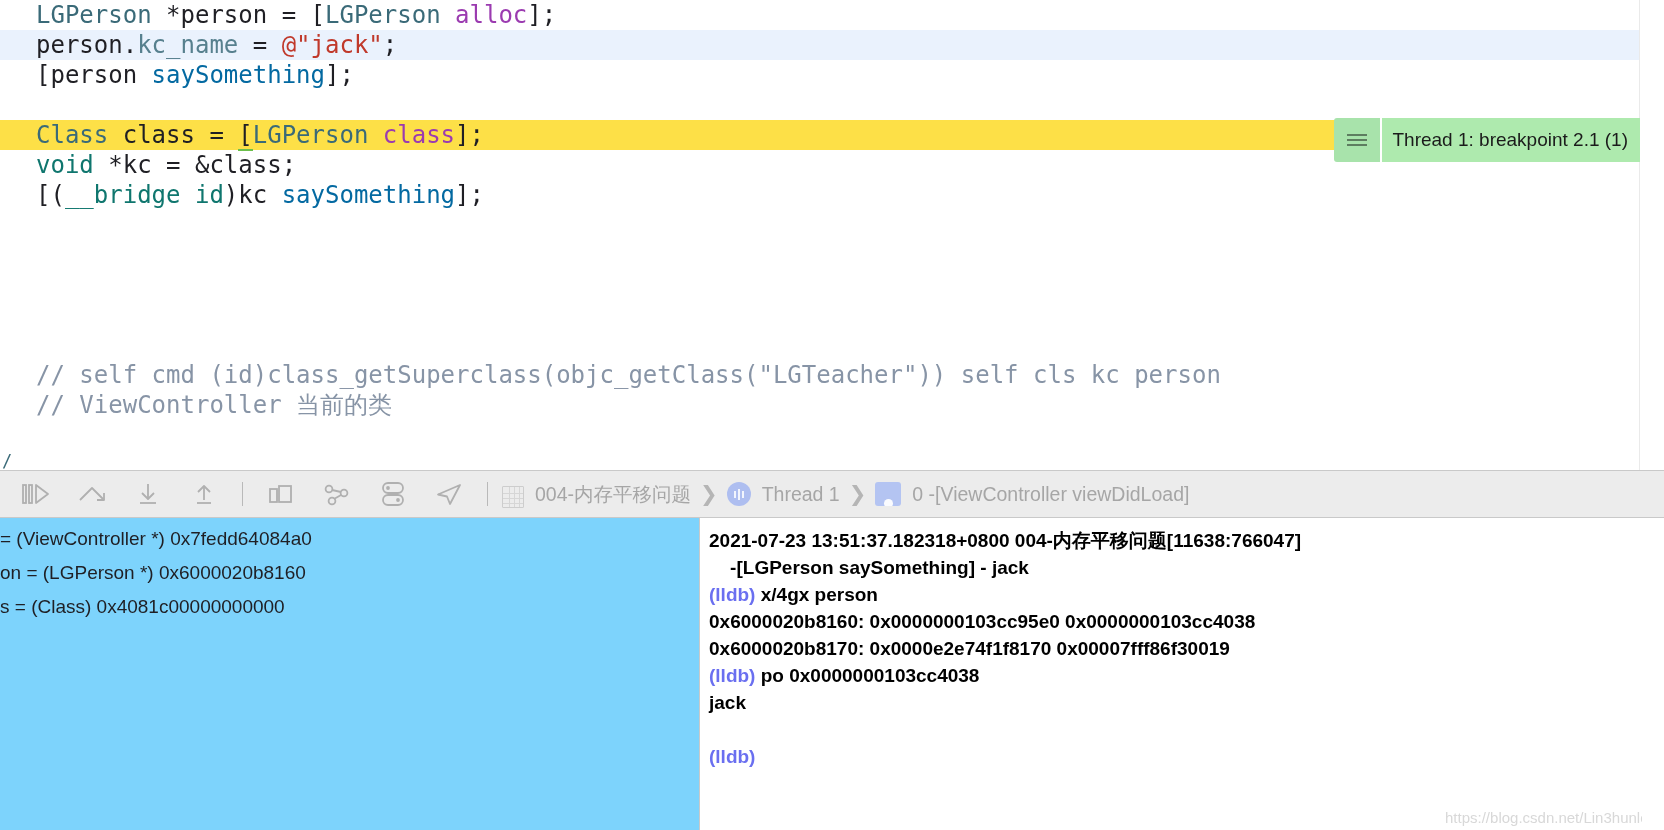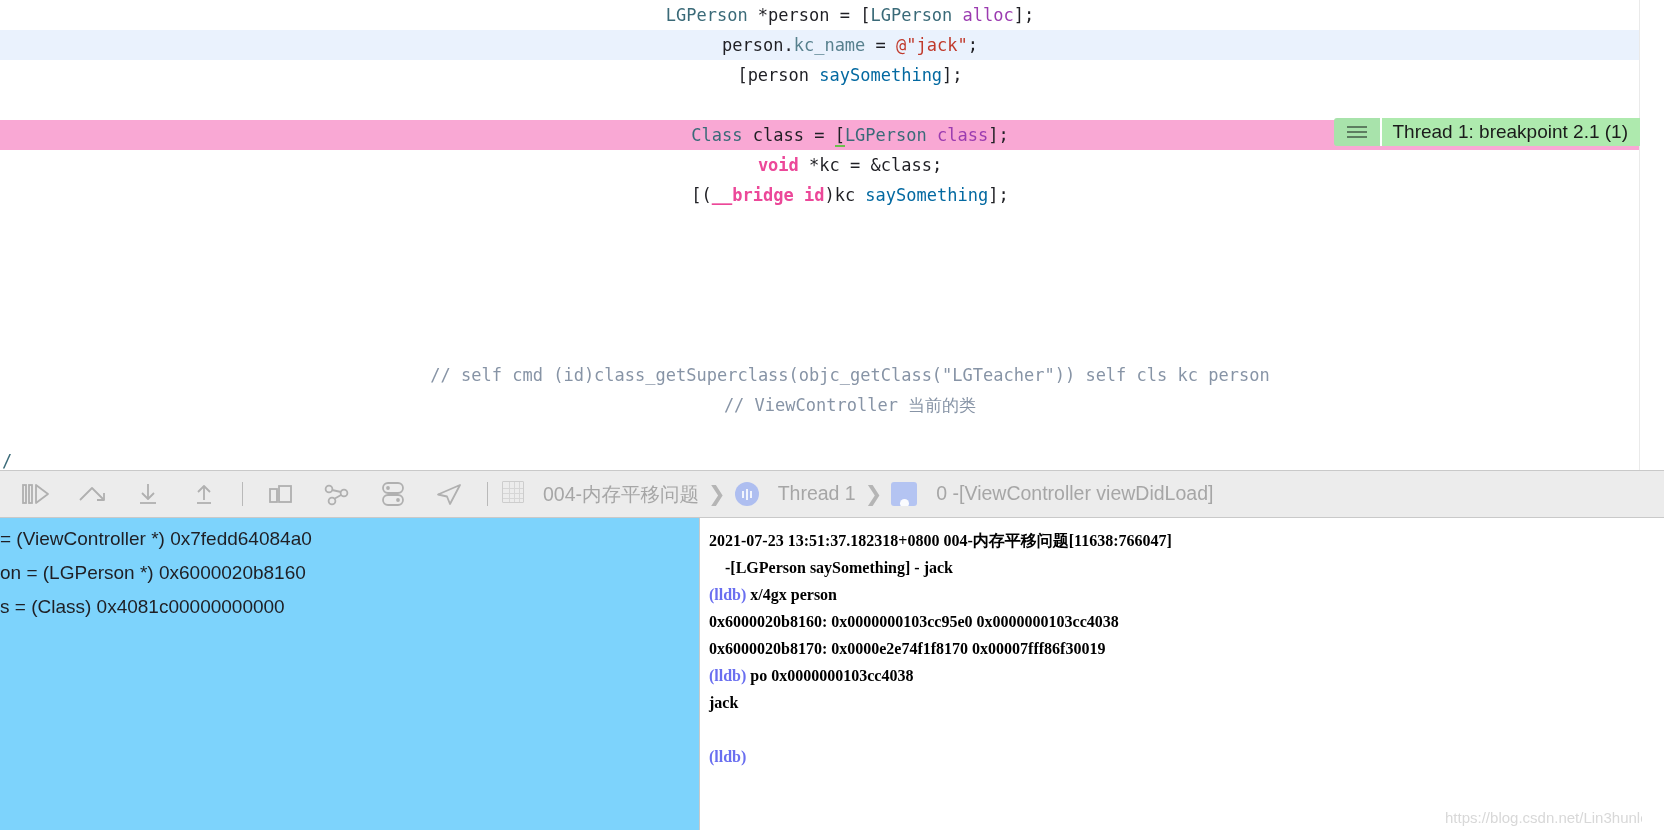--- a/index.html
+++ b/index.html
@@ -39,48 +39,47 @@
     width: 24px;
     height: 470px;
     background: #ffffff;
     border-left: 1px solid #eaeaea;
   }
   .code-line {
     position: relative;
     height: 30px;
     line-height: 30px;
     font-family: "DejaVu Sans Mono", "Liberation Mono", monospace;
-    font-size: 17px;
+    font-size: 24px;
     white-space: pre;
     padding-left: 36px;
     color: #1f1f24;
     box-sizing: border-box;
-    text-align: center;
   }
   .code-line.hl-blue   { background: #eaf2fd; }
-  .code-line.hl-green  { background: #f9a8d4; }
+  .code-line.hl-green  { background: #fde047; }
 
   .tok-plain   { color: #1f1f24; }
   .tok-type    { color: #3a6a78; }
   .tok-prop    { color: #57808e; }
   .tok-method  { color: #0369a1; }
   .tok-kw      { color: #9b3bb0; }
-  .tok-kwb     { color: #ec4899; font-weight: bold; }
+  .tok-kwb     { color: #0f766e; font-weight: normal; }
   .tok-str     { color: #c0392b; }
   .tok-comment { color: #8794a6; }
   .tok-under   { border-bottom: 2px solid #6cbf4b; }
 
   
   .bp-annotation {
     position: absolute;
     top: 118px;
     right: 24px;
     display: flex;
     align-items: stretch;
-    height: 28px;
+    height: 44px;
     z-index: 5;
   }
   .bp-handle {
     width: 46px;
     background: #a8e3ab;
     display: flex;
     align-items: center;
     justify-content: center;
     border-top-left-radius: 3px;
     border-bottom-left-radius: 3px;
@@ -149,22 +148,22 @@
   .crumbs {
     display: flex;
     align-items: center;
     font-size: 19.5px;
     color: #a6a6a6;
     margin-left: 4px;
     white-space: nowrap;
   }
   .crumb {
     display: flex;
-    align-items: flex-start;
-    gap: 19px;
+    align-items: flex-end;
+    gap: 11px;
   }
   .crumb-sep {
     margin: 0 9px;
     font-size: 21px;
     color: #b5b5b5;
   }
   .ico-grid {
     width: 22px; height: 22px;
     border: 1.5px solid #cdcdcd;
     box-sizing: border-box;
@@ -235,22 +234,22 @@
 
   .console-pane {
     flex: 1;
     background: #ffffff;
     padding: 9px 0 0 6px;
     box-sizing: border-box;
     overflow: hidden;
     position: relative;
   }
   .con-line {
-    font-family: Liberation Serif, serif;
-    font-size: 16px;
+    font-family: Liberation Sans, sans-serif;
+    font-size: 19px;
     line-height: 27px;
     color: #000000;
     font-weight: bold;
     white-space: pre;
     padding-left: 3px;
   }
   .lldb { color: #6a6ff0; font-weight: bold; }
 
   .watermark {
     position: absolute;

